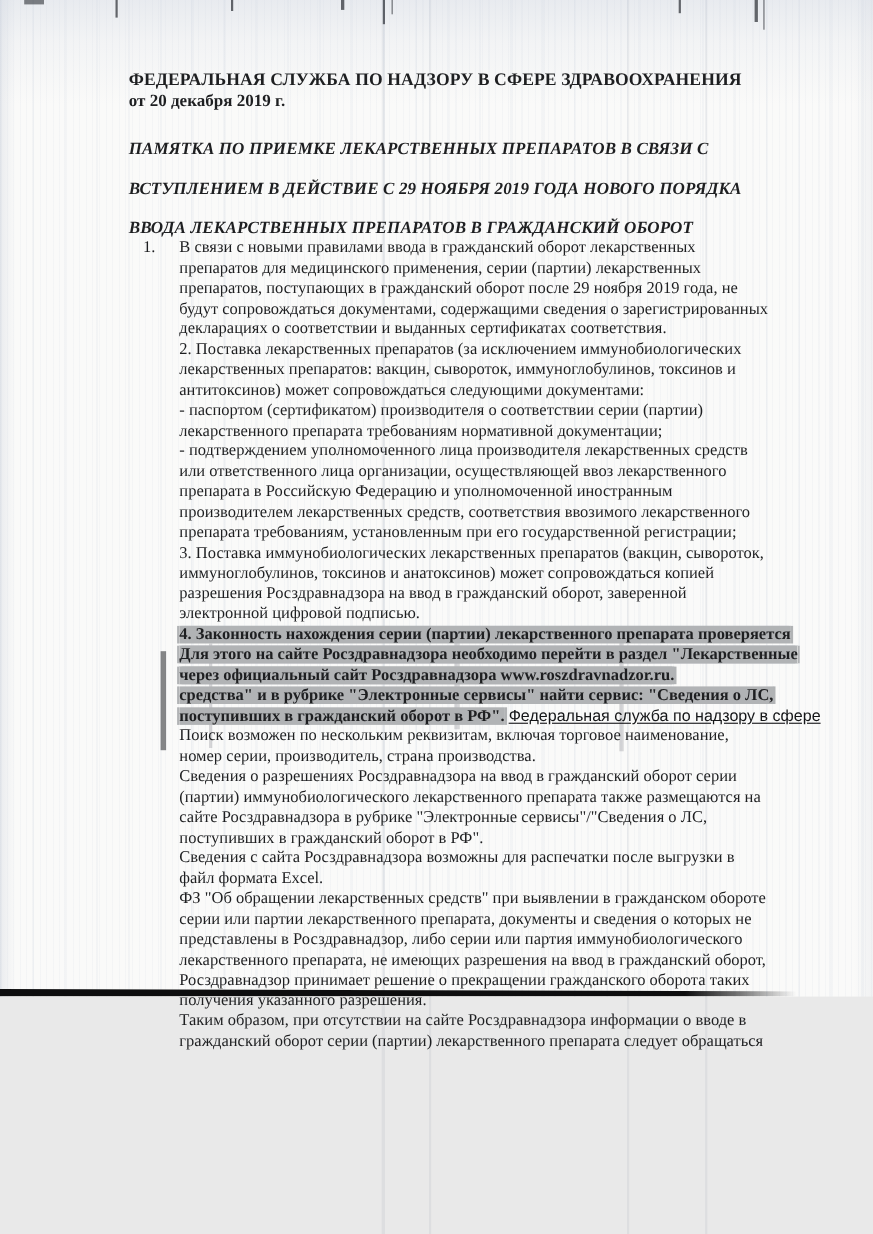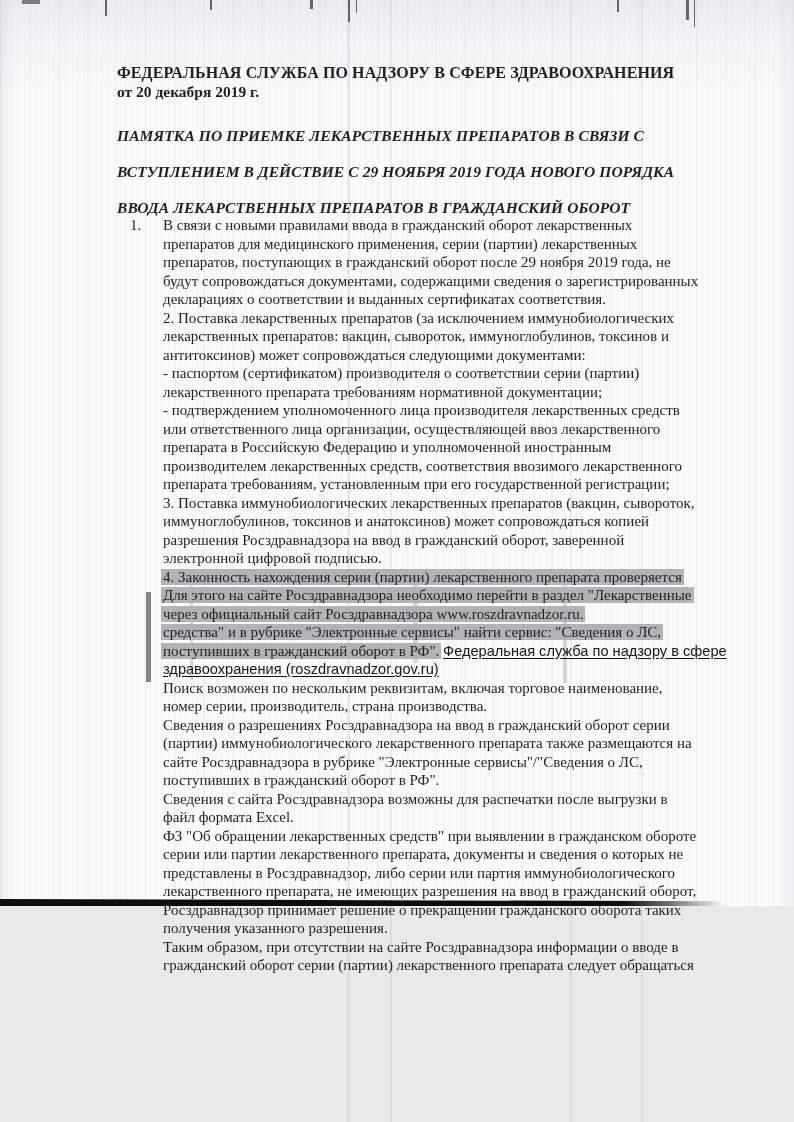--- a/index.html
+++ b/index.html
@@ -30,21 +30,21 @@
   .corner-smudge{left:22px;top:0;width:18px;height:4px;background:rgba(30,32,38,.55);filter:blur(.5px);}
   
   .content{position:absolute;left:117px;top:63px;width:640px;}
   .org{font-weight:bold;font-size:16px;line-height:19px;letter-spacing:.1px;white-space:nowrap;}
   .date{font-weight:bold;font-size:15.5px;line-height:19px;}
   .title-block{margin-top:17px;}
   .title-line{font-weight:bold;font-size:15.5px;line-height:36px;height:36px;white-space:nowrap;letter-spacing:.1px;font-style:italic;}
   .doc-body{position:absolute;left:163px;top:216px;width:600px;}
   .line{font-size:15px;line-height:18.5px;height:18.5px;white-space:nowrap;}
   .marker{position:absolute;left:-33px;}
-  .hl{background:var(--hl,#b1b3b5);box-shadow:-2px 0 0 var(--hl,#b1b3b5),2px 0 0 var(--hl,#b1b3b5);}
+  .hl{background:var(--hl,#b1b3b5);box-shadow:-2px 0 0 var(--hl,#b1b3b5),2px 0 0 var(--hl,#b1b3b5);font-weight:bold;}
   .lnk{
     font-family:"Liberation Sans","DejaVu Sans",sans-serif;
     font-size:14.6px;text-decoration:underline;text-underline-offset:2px;color:#141517;cursor:pointer;
   }
   .txt{}
 </style>
 </head>
 <body>
 
 <div class="page" style="--hl: #b1b3b5; --ink: #1e1f21;">
@@ -98,21 +98,20 @@
       <div class="line"><span class="txt">препарата требованиям, установленным при его государственной регистрации;</span></div>
       <div class="line"><span class="txt">3. Поставка иммунобиологических лекарственных препаратов (вакцин, сывороток,</span></div>
       <div class="line"><span class="txt">иммуноглобулинов, токсинов и анатоксинов) может сопровождаться копией</span></div>
       <div class="line"><span class="txt">разрешения Росздравнадзора на ввод в гражданский оборот, заверенной</span></div>
       <div class="line"><span class="txt">электронной цифровой подписью.</span></div>
       <div class="line"><span class="hl">4. Законность нахождения серии (партии) лекарственного препарата проверяется</span></div>
       <div class="line"><span class="hl">Для этого на сайте Росздравнадзора необходимо перейти в раздел "Лекарственные</span></div>
       <div class="line"><span class="hl">через официальный сайт Росздравнадзора www.roszdravnadzor.ru.</span></div>
       <div class="line"><span class="hl">средства" и в рубрике "Электронные сервисы" найти сервис: "Сведения о ЛС,</span></div>
       <div class="line"><span class="hl">поступивших в гражданский оборот в РФ".</span><span class="txt"> </span><span class="lnk">Федеральная служба по надзору в сфере</span></div>
-      <div class="line"><span class="lnk">здравоохранения (roszdravnadzor.gov.ru)</span></div>
       <div class="line"><span class="txt">Поиск возможен по нескольким реквизитам, включая торговое наименование,</span></div>
       <div class="line"><span class="txt">номер серии, производитель, страна производства.</span></div>
       <div class="line"><span class="txt">Сведения о разрешениях Росздравнадзора на ввод в гражданский оборот серии</span></div>
       <div class="line"><span class="txt">(партии) иммунобиологического лекарственного препарата также размещаются на</span></div>
       <div class="line"><span class="txt">сайте Росздравнадзора в рубрике "Электронные сервисы"/"Сведения о ЛС,</span></div>
       <div class="line"><span class="txt">поступивших в гражданский оборот в РФ".</span></div>
       <div class="line"><span class="txt">Сведения с сайта Росздравнадзора возможны для распечатки после выгрузки в</span></div>
       <div class="line"><span class="txt">файл формата Excel.</span></div>
       <div class="line"><span class="txt">ФЗ "Об обращении лекарственных средств" при выявлении в гражданском обороте</span></div>
       <div class="line"><span class="txt">серии или партии лекарственного препарата, документы и сведения о которых не</span></div>

